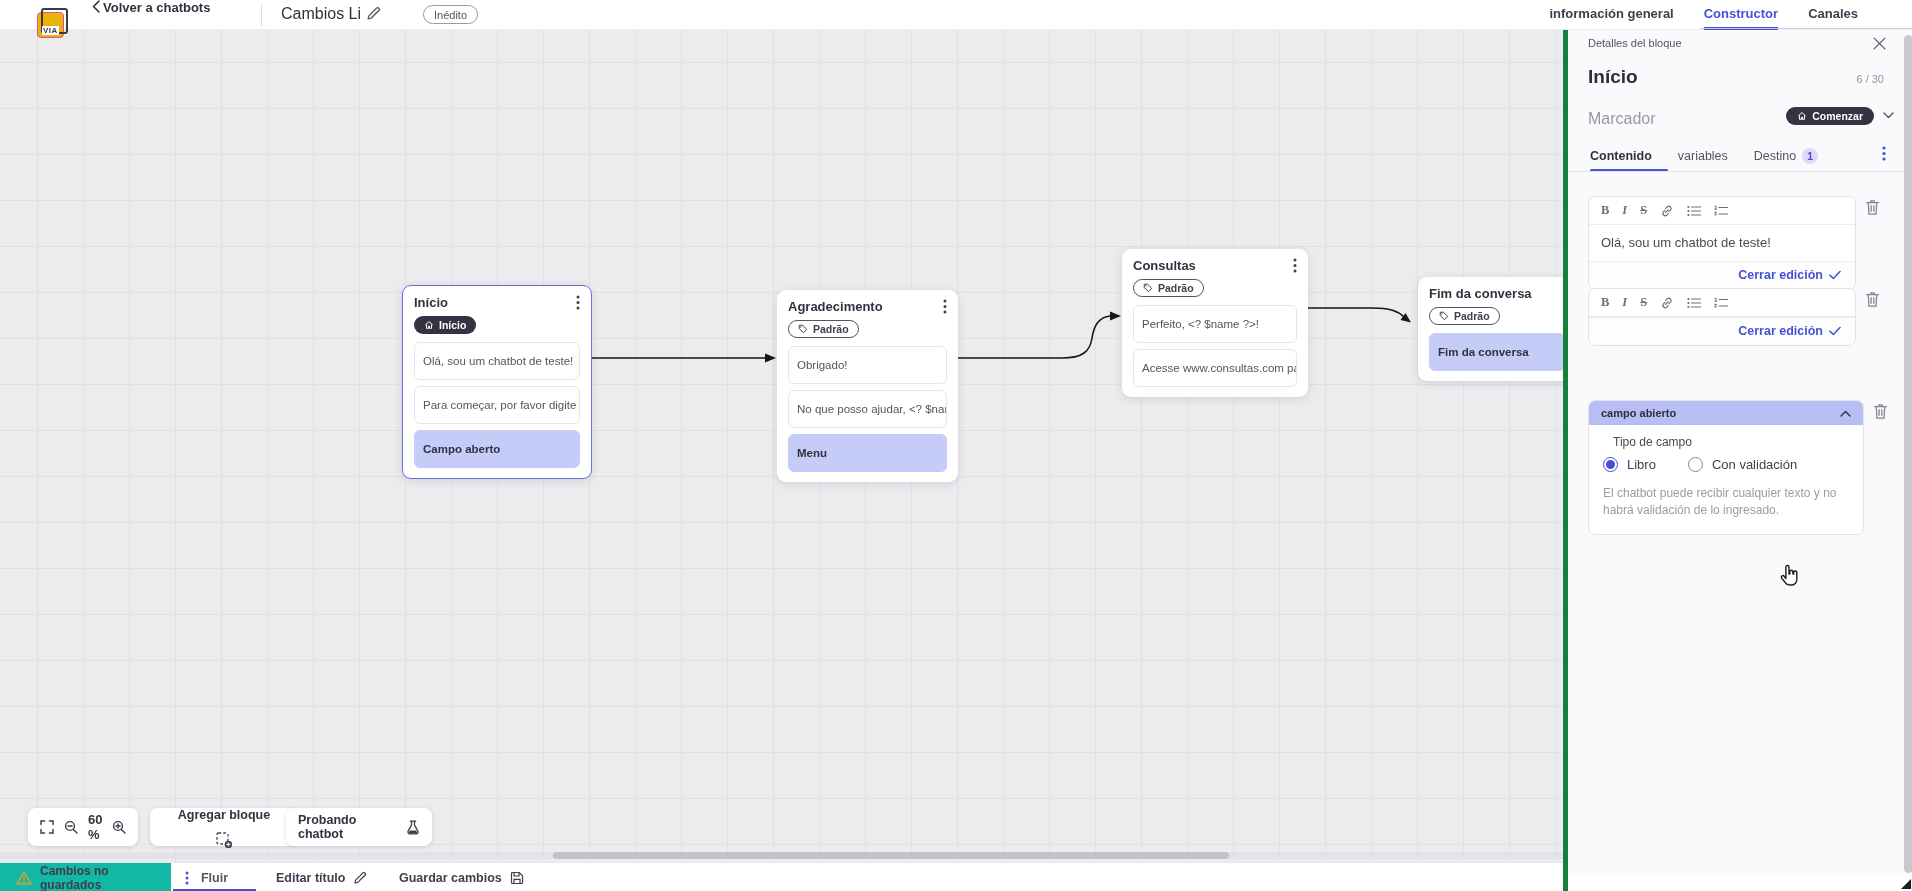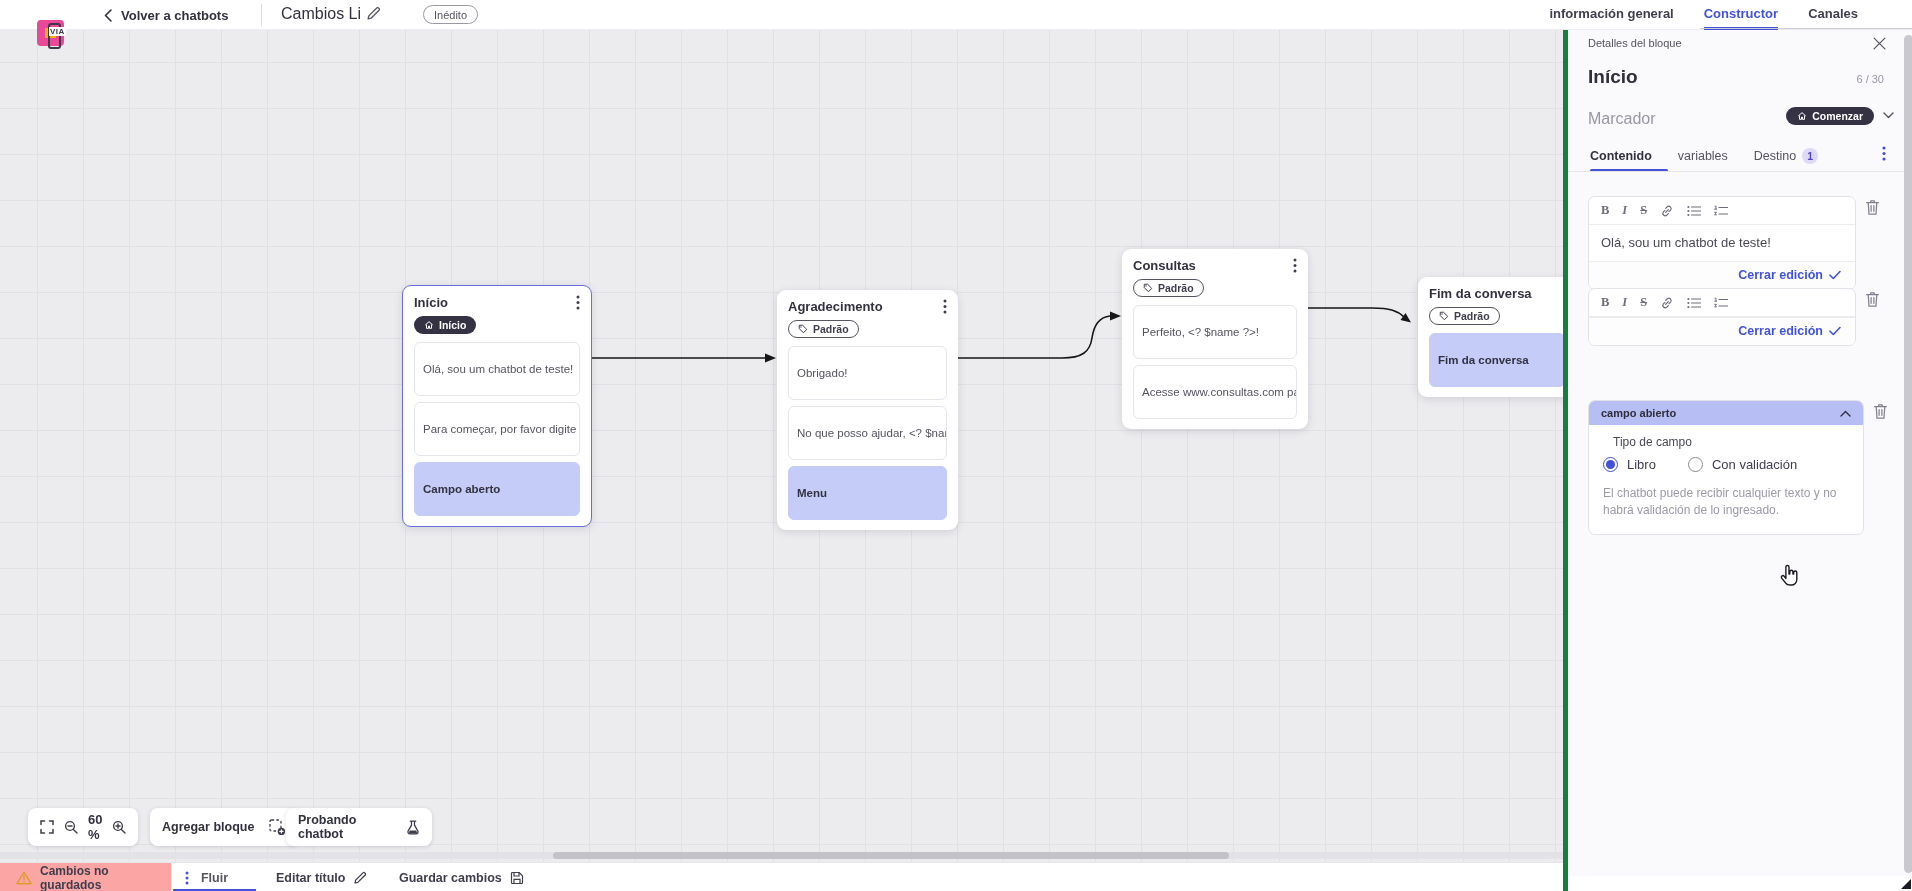--- a/index.html
+++ b/index.html
@@ -2,24 +2,24 @@
 <html><head>
 <meta charset="utf-8">
 <style>
   * { margin:0; padding:0; box-sizing:border-box; }
   html,body { width:1912px; height:891px; overflow:hidden; }
   body { font-family:"Liberation Sans", sans-serif; color:#3f3e4d; background:#fff; }
   .app { position:relative; width:1912px; height:891px; overflow:hidden; }
 
   
   .header { position:absolute; left:0; top:0; width:1912px; height:30px; background:#fff; border-bottom:1px solid #ededf1; z-index:6; }
-  .logo { position:absolute; left:37px; top:20px; width:27px; height:26px; border:8px solid #ec4899; border-radius:4px; background:#eab308; }
+  .logo { position:absolute; left:37px; top:12px; width:27px; height:26px; border:1px solid #ec4899; border-radius:4px; background:#eab308; }
   .logo:before { content:""; position:absolute; left:3px; top:-5px; right:-5px; height:22px; border:2px solid #3a3947; border-radius:3px; }
   .logo span { position:absolute; left:4px; bottom:2px; font-size:8px; font-weight:700; letter-spacing:.5px; color:#3a3947; background:#fff; padding:0 1px; z-index:2;}
-  .back-btn { position:absolute; left:104px; top:0; height:30px; display:flex; align-items:center; gap:9px; cursor:pointer; }
+  .back-btn { position:absolute; left:92px; top:0; height:30px; display:flex; gap:3px; cursor:pointer; }
   .back-btn .lbl { font-size:13px; font-weight:700; color:#32313f; }
   .hdr-divider { position:absolute; left:261px; top:4px; width:1px; height:22px; background:#dddce2; }
   .doc-title { position:absolute; left:281px; top:5px; font-size:16px; color:#32313f; }
   .pencil-hdr { position:absolute; left:366px; top:6px; }
   .inedito { position:absolute; left:423px; top:5px; height:19px; padding:0 10px; border:1px solid #9a99a5; border-radius:10px; font-size:11px; color:#55545f; display:flex; align-items:center; }
   .nav-tabs { position:absolute; right:54px; top:0; height:30px; display:flex; gap:30px; }
   .nav-tab { height:30px; display:flex; align-items:center; font-size:13px; font-weight:700; color:#3f3e4d; border-bottom:3px solid transparent; cursor:pointer; }
   .nav-tab.active { color:#4353d8; border-bottom-color:#4353d8; }
   .tabs-baseline { position:absolute; left:1700px; top:28px; width:212px; height:1px; background:#cfced6; }
 
@@ -30,21 +30,21 @@
   .connectors { position:absolute; left:0; top:0; z-index:1; pointer-events:none; }
 
   .node { position:absolute; background:#fff; border-radius:9px; box-shadow:0 2px 8px rgba(50,49,70,.14); padding:9px 11px 10px; z-index:2; }
   .node.selected { border:1.5px solid #6a6fe0; }
   .node-head { display:flex; justify-content:space-between; align-items:center; }
   .node-title { font-size:13px; font-weight:700; color:#32313f; }
   .kebab { color:#3f3e4d; cursor:pointer; display:flex; align-items:center; }
   .badge-dark { display:inline-flex; align-items:center; gap:5px; margin-top:6px; background:#343243; color:#fff; border-radius:10px; padding:3px 10px; font-size:10.5px; font-weight:700; }
   .badge-outline { display:inline-flex; align-items:center; gap:5px; margin-top:6px; border:1.2px solid #55545f; color:#3f3e4d; border-radius:10px; padding:2px 9px; font-size:10.5px; font-weight:700; background:#fff; }
   .nrows { margin-top:8px; display:flex; flex-direction:column; gap:6px; }
-  .nrow { border:1px solid #e6e5ec; border-radius:6px; background:#fff; padding:20px 8px; font-size:11.5px; color:#55545f; white-space:nowrap; overflow:hidden; }
+  .nrow { border:1px solid #e6e5ec; border-radius:6px; background:#fff; padding:12px 8px; font-size:11.5px; color:#55545f; white-space:nowrap; overflow:hidden; }
   .nrow.hl { background:#c5ccf8; border-color:#c5ccf8; color:#32313f; font-weight:700; }
 
   
   .tool-card { position:absolute; top:778px; height:38px; background:#fff; border-radius:8px; box-shadow:0 1px 4px rgba(50,49,70,.16); display:flex; align-items:center; gap:10px; padding:0 12px; z-index:3; }
   .tool-card .t-lbl { font-size:12.5px; font-weight:700; color:#32313f; }
   .icon-btn { display:flex; align-items:center; color:#3f3e4d; cursor:pointer; }
   .zoom-val { font-size:13px; font-weight:700; color:#32313f; }
   .hscroll-track { position:absolute; left:0; top:822px; width:1563px; height:7px; background:#e3e2e7; z-index:3; }
   .hscroll-thumb { position:absolute; left:553px; top:0; width:676px; height:7px; background:#c3c2c9; border-radius:4px; }
 
@@ -86,21 +86,21 @@
   .radio-lbl { font-size:13px; color:#3f3e4d; }
   .radio-gap { width:14px; }
   .of-help { margin-top:13px; font-size:12px; color:#9b9aa8; line-height:1.45; }
 
   .add-content { position:absolute; left:17px; top:519px; width:306px; height:42px; border:1px dashed #9b9aa7; border-radius:4px; display:flex; align-items:center; justify-content:center; font-size:13px; color:#32313f; cursor:pointer; }
   .vscroll { position:absolute; left:336px; top:5px; width:9px; height:838px; background:#c9c8cf; border-radius:5px; }
   .panel-bottom { position:absolute; left:0; bottom:0; width:100%; height:15px; background:#fff; }
 
   
   .footer { position:absolute; left:0; top:862px; width:1563px; height:29px; background:#fff; border-top:1px solid #e7e6ea; z-index:6; }
-  .unsaved { position:absolute; left:0; top:0; width:171px; height:29px; background:#fca5a5; display:flex; align-items:center; gap:8px; padding-left:16px; }
+  .unsaved { position:absolute; left:0; top:0; width:171px; height:29px; background:#14b8a6; display:flex; align-items:center; gap:8px; padding-left:16px; }
   .unsaved .u-lbl { font-size:12px; font-weight:600; color:#3f3e4d; }
   .f-kebab { position:absolute; left:185px; top:8px; color:#4353d8; cursor:pointer; }
   .f-fluir { position:absolute; left:173px; top:0; width:83px; height:29px; display:flex; align-items:center; justify-content:center; font-size:12.5px; font-weight:600; color:#55545f; cursor:pointer; }
   .f-fluir-line { position:absolute; left:173px; top:26px; width:83px; height:3px; background:#4353d8; }
   .f-item { position:absolute; top:0; height:29px; display:flex; align-items:center; gap:8px; font-size:12.5px; font-weight:600; color:#3f3e4d; cursor:pointer; }
 
   .corner-tri { position:absolute; left:1901px; top:879px; width:0; height:0; border-left:10px solid transparent; border-bottom:10px solid #1c1c24; z-index:9; }
   .cursor-overlay { position:absolute; left:1778px; top:563px; z-index:10; pointer-events:none; }
 
   svg { display:block; }
@@ -263,21 +263,21 @@
           </svg>
         </span>
       <span class="zoom-val">60 %</span>
       <span class="icon-btn">
           <svg width="14" height="14" viewBox="0 0 14 14">
             <circle cx="6" cy="6" r="4.4" fill="none" stroke="#3f3e4d" stroke-width="1.4"></circle>
             <path d="M9.4 9.4 13 13M4 6h4M6 4v4" stroke="#3f3e4d" stroke-width="1.4" stroke-linecap="round"></path>
           </svg>
         </span>
     </div>
-    <div class="tool-card" style="left:150px; width:148px; justify-content:space-between;">
+    <div class="tool-card" style="left:150px; width:148px; justify-content:space-between;flex-direction:column;">
       <span class="t-lbl">Agregar bloque</span>
       <span>
           <svg width="17" height="17" viewBox="0 0 17 17">
             <rect x="1" y="1" width="11" height="11" rx="1.6" fill="none" stroke="#3f3e4d" stroke-width="1.3" stroke-dasharray="2.6 2.1"></rect>
             <circle cx="12.4" cy="12.4" r="3.7" fill="#3f3e4d"></circle>
             <path d="M12.4 10.8v3.2M10.8 12.4h3.2" stroke="#fff" stroke-width="1.2" stroke-linecap="round"></path>
           </svg>
         </span>
     </div>
     <div class="tool-card" style="left:286px; width:146px; justify-content:space-between;">

